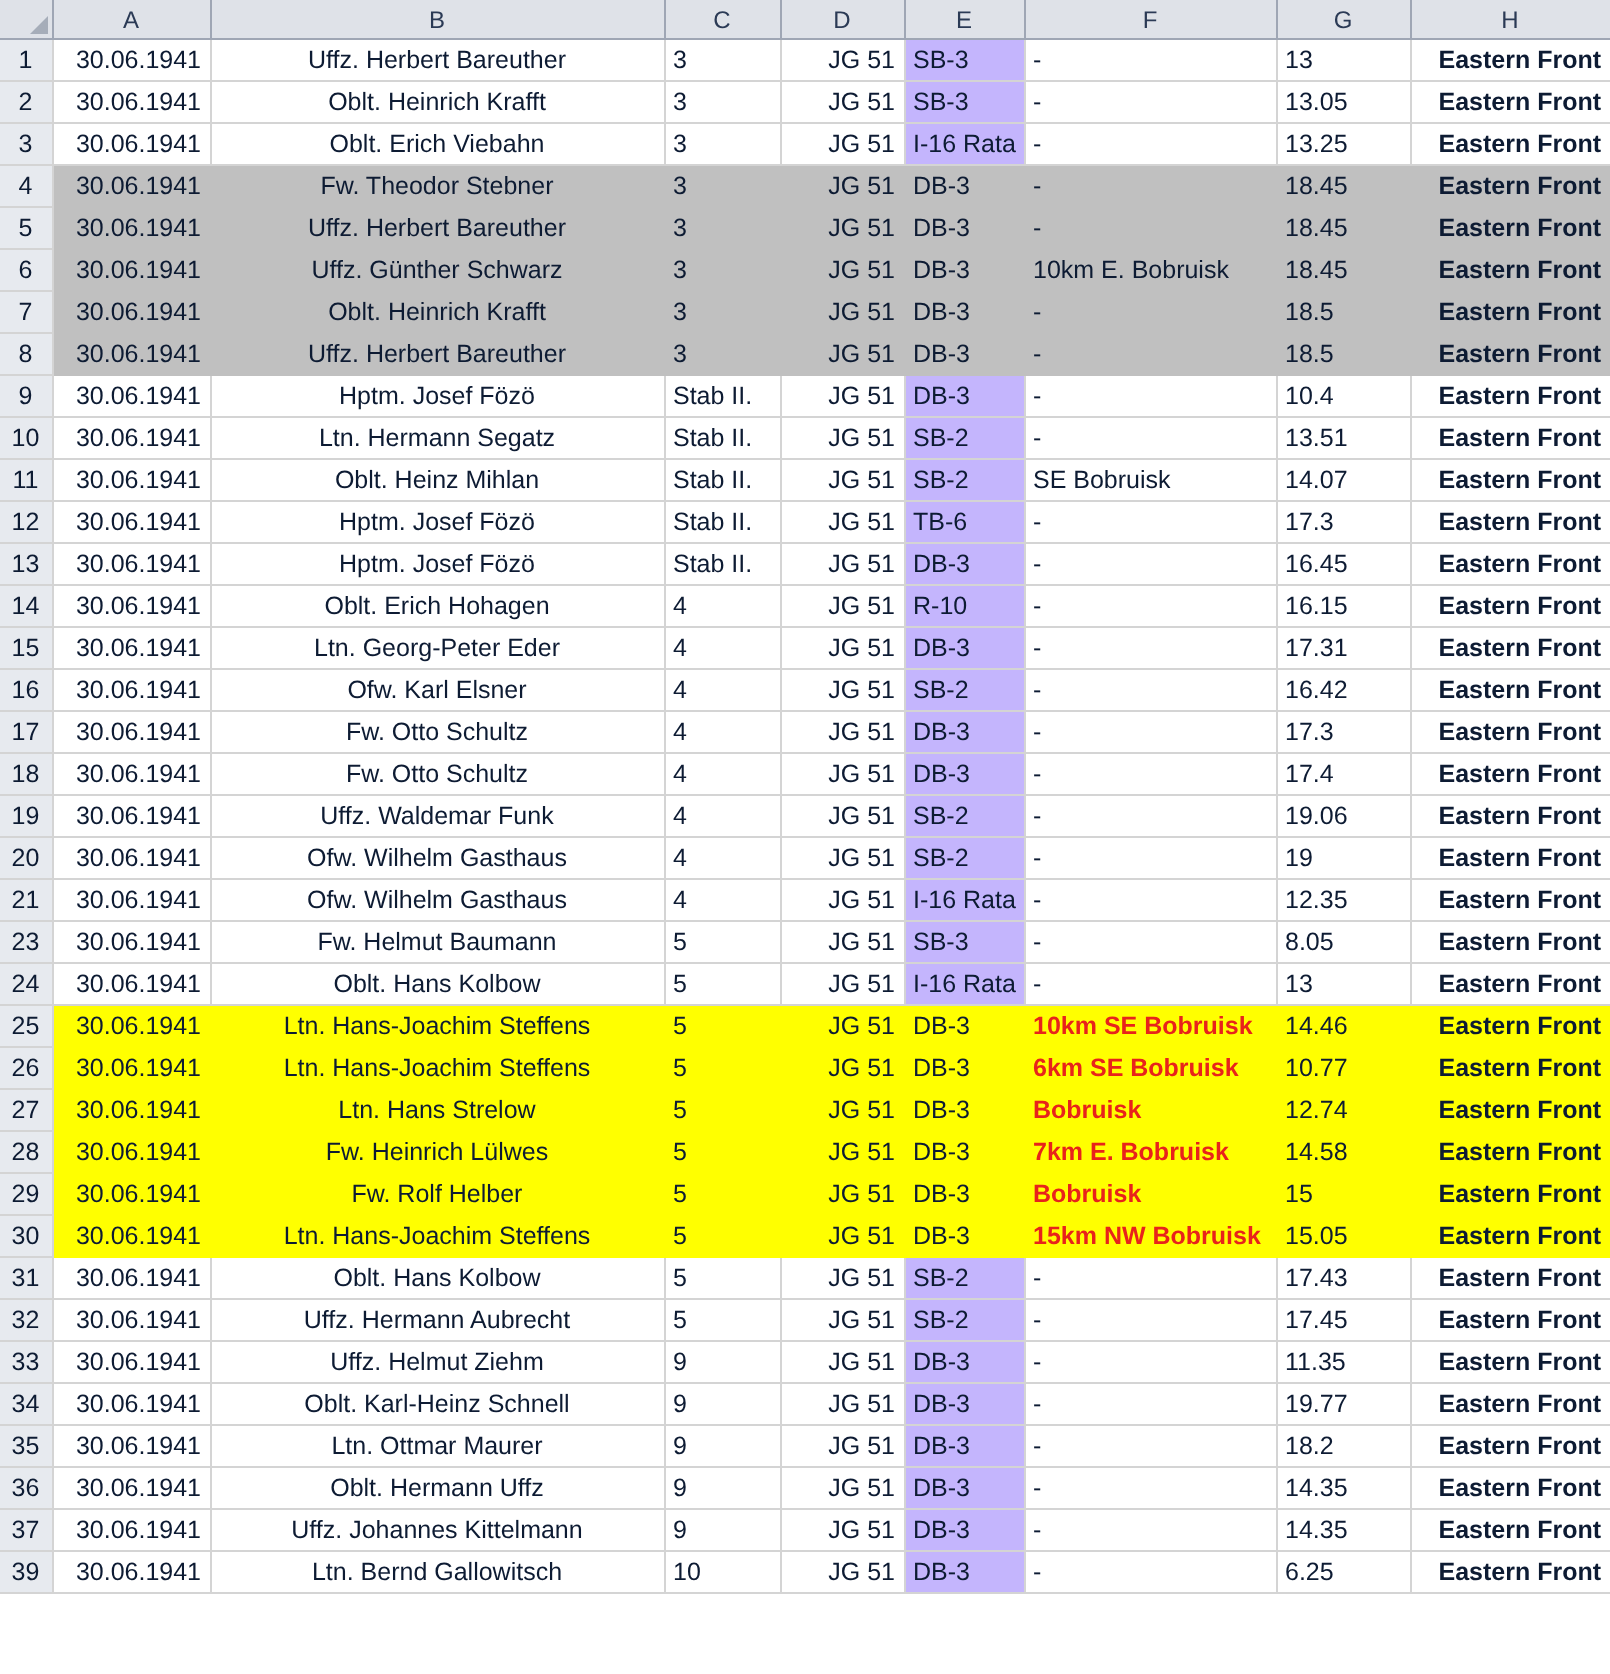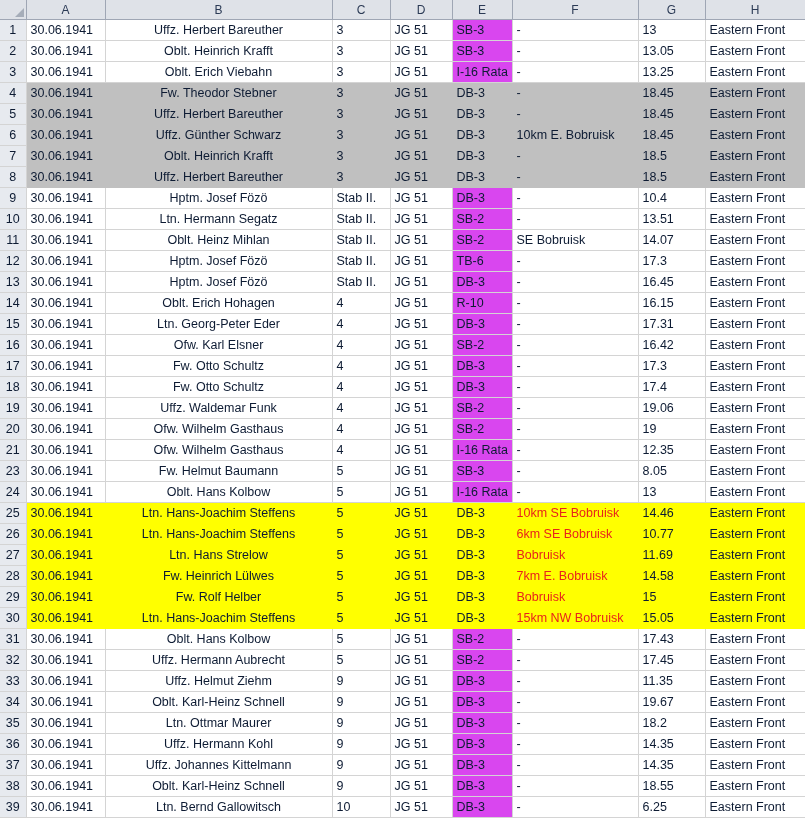--- a/index.html
+++ b/index.html
@@ -144,49 +144,49 @@
   td.gutter {
     background: #e7eaef;
     border-right: 1px solid #9fa6b4;
     border-bottom: 1px solid #c3c8d2;
     color: #33415c;
     font-size: 12px;
     text-align: center;
     padding: 0 2px;
   }
 
-  td.col-a { text-align: left;   padding-left: 5px; background: #fff; }
+  td.col-a { text-align: right;   padding-left: 5px; background: #fff; }
   td.col-b { text-align: center; background: #fff; }
   td.col-c { text-align: left;   padding-left: 5px; background: #fff; }
-  td.col-d { text-align: left;   padding-left: 5px; background: #fff; }
-  td.col-e { text-align: left;   padding-left: 5px; background: #d946ef; }
+  td.col-d { text-align: right;   padding-left: 5px; background: #fff; }
+  td.col-e { text-align: left;   padding-left: 5px; background: #c4b5fd; }
   td.col-f { text-align: left;   padding-left: 5px; background: #fff; }
   td.col-g { text-align: left;   padding-left: 5px; background: #fff; }
-  td.col-h { text-align: left;   padding-left: 8px; background: #fff; }
+  td.col-h { text-align: right;   padding-left: 8px; background: #fff; font-weight: bold; }
 
   
   tr.hl-gray td.col-a,
   tr.hl-gray td.col-b,
   tr.hl-gray td.col-c,
   tr.hl-gray td.col-d,
   tr.hl-gray td.col-e,
   tr.hl-gray td.col-f,
   tr.hl-gray td.col-g,
   tr.hl-gray td.col-h { background: #c0c0c0; border-right-color: #c0c0c0; border-bottom-color: #c0c0c0; }
 
   tr.hl-yellow td.col-a,
   tr.hl-yellow td.col-b,
   tr.hl-yellow td.col-c,
   tr.hl-yellow td.col-d,
   tr.hl-yellow td.col-e,
   tr.hl-yellow td.col-f,
   tr.hl-yellow td.col-g,
   tr.hl-yellow td.col-h { background: #ffff00; border-right-color: #ffff00; border-bottom-color: #ffff00; }
 
-  tr.hl-yellow td.col-f { color: #e8231b; font-weight: 400; }
+  tr.hl-yellow td.col-f { color: #e8231b; font-weight: 700; }
 </style>
 </head>
 <body>
 
 <div class="wm-layer">
   <div class="wm wm-a">Дзержинец</div>
   <div class="wm wm-a2">Стадион</div>
   <div class="wm wm-b">Яндекс</div>
   <div class="wm wm-b2">дзен</div>
   <div class="wm wm-c">Дзержинец</div>
@@ -497,21 +497,21 @@
         <td class="col-h">Eastern Front</td>
       </tr>
       <tr class="hl-yellow">
         <td class="gutter">27</td>
         <td class="col-a">30.06.1941</td>
         <td class="col-b">Ltn. Hans Strelow</td>
         <td class="col-c">5</td>
         <td class="col-d">JG 51</td>
         <td class="col-e">DB-3</td>
         <td class="col-f">Bobruisk</td>
-        <td class="col-g">11.69</td>
+        <td class="col-g">12.74</td>
         <td class="col-h">Eastern Front</td>
       </tr>
       <tr class="hl-yellow">
         <td class="gutter">28</td>
         <td class="col-a">30.06.1941</td>
         <td class="col-b">Fw. Heinrich Lülwes</td>
         <td class="col-c">5</td>
         <td class="col-d">JG 51</td>
         <td class="col-e">DB-3</td>
         <td class="col-f">7km E. Bobruisk</td>
@@ -574,68 +574,57 @@
         <td class="col-h">Eastern Front</td>
       </tr>
       <tr>
         <td class="gutter">34</td>
         <td class="col-a">30.06.1941</td>
         <td class="col-b">Oblt. Karl-Heinz Schnell</td>
         <td class="col-c">9</td>
         <td class="col-d">JG 51</td>
         <td class="col-e">DB-3</td>
         <td class="col-f">-</td>
-        <td class="col-g">19.67</td>
+        <td class="col-g">19.77</td>
         <td class="col-h">Eastern Front</td>
       </tr>
       <tr>
         <td class="gutter">35</td>
         <td class="col-a">30.06.1941</td>
         <td class="col-b">Ltn. Ottmar Maurer</td>
         <td class="col-c">9</td>
         <td class="col-d">JG 51</td>
         <td class="col-e">DB-3</td>
         <td class="col-f">-</td>
         <td class="col-g">18.2</td>
         <td class="col-h">Eastern Front</td>
       </tr>
       <tr>
         <td class="gutter">36</td>
         <td class="col-a">30.06.1941</td>
-        <td class="col-b">Uffz. Hermann Kohl</td>
+        <td class="col-b">Oblt. Hermann Uffz</td>
         <td class="col-c">9</td>
         <td class="col-d">JG 51</td>
         <td class="col-e">DB-3</td>
         <td class="col-f">-</td>
         <td class="col-g">14.35</td>
         <td class="col-h">Eastern Front</td>
       </tr>
       <tr>
         <td class="gutter">37</td>
         <td class="col-a">30.06.1941</td>
         <td class="col-b">Uffz. Johannes Kittelmann</td>
         <td class="col-c">9</td>
         <td class="col-d">JG 51</td>
         <td class="col-e">DB-3</td>
         <td class="col-f">-</td>
         <td class="col-g">14.35</td>
         <td class="col-h">Eastern Front</td>
       </tr>
       <tr>
-        <td class="gutter">38</td>
-        <td class="col-a">30.06.1941</td>
-        <td class="col-b">Oblt. Karl-Heinz Schnell</td>
-        <td class="col-c">9</td>
-        <td class="col-d">JG 51</td>
-        <td class="col-e">DB-3</td>
-        <td class="col-f">-</td>
-        <td class="col-g">18.55</td>
-        <td class="col-h">Eastern Front</td>
-      </tr>
-      <tr>
         <td class="gutter">39</td>
         <td class="col-a">30.06.1941</td>
         <td class="col-b">Ltn. Bernd Gallowitsch</td>
         <td class="col-c">10</td>
         <td class="col-d">JG 51</td>
         <td class="col-e">DB-3</td>
         <td class="col-f">-</td>
         <td class="col-g">6.25</td>
         <td class="col-h">Eastern Front</td>
       </tr>

